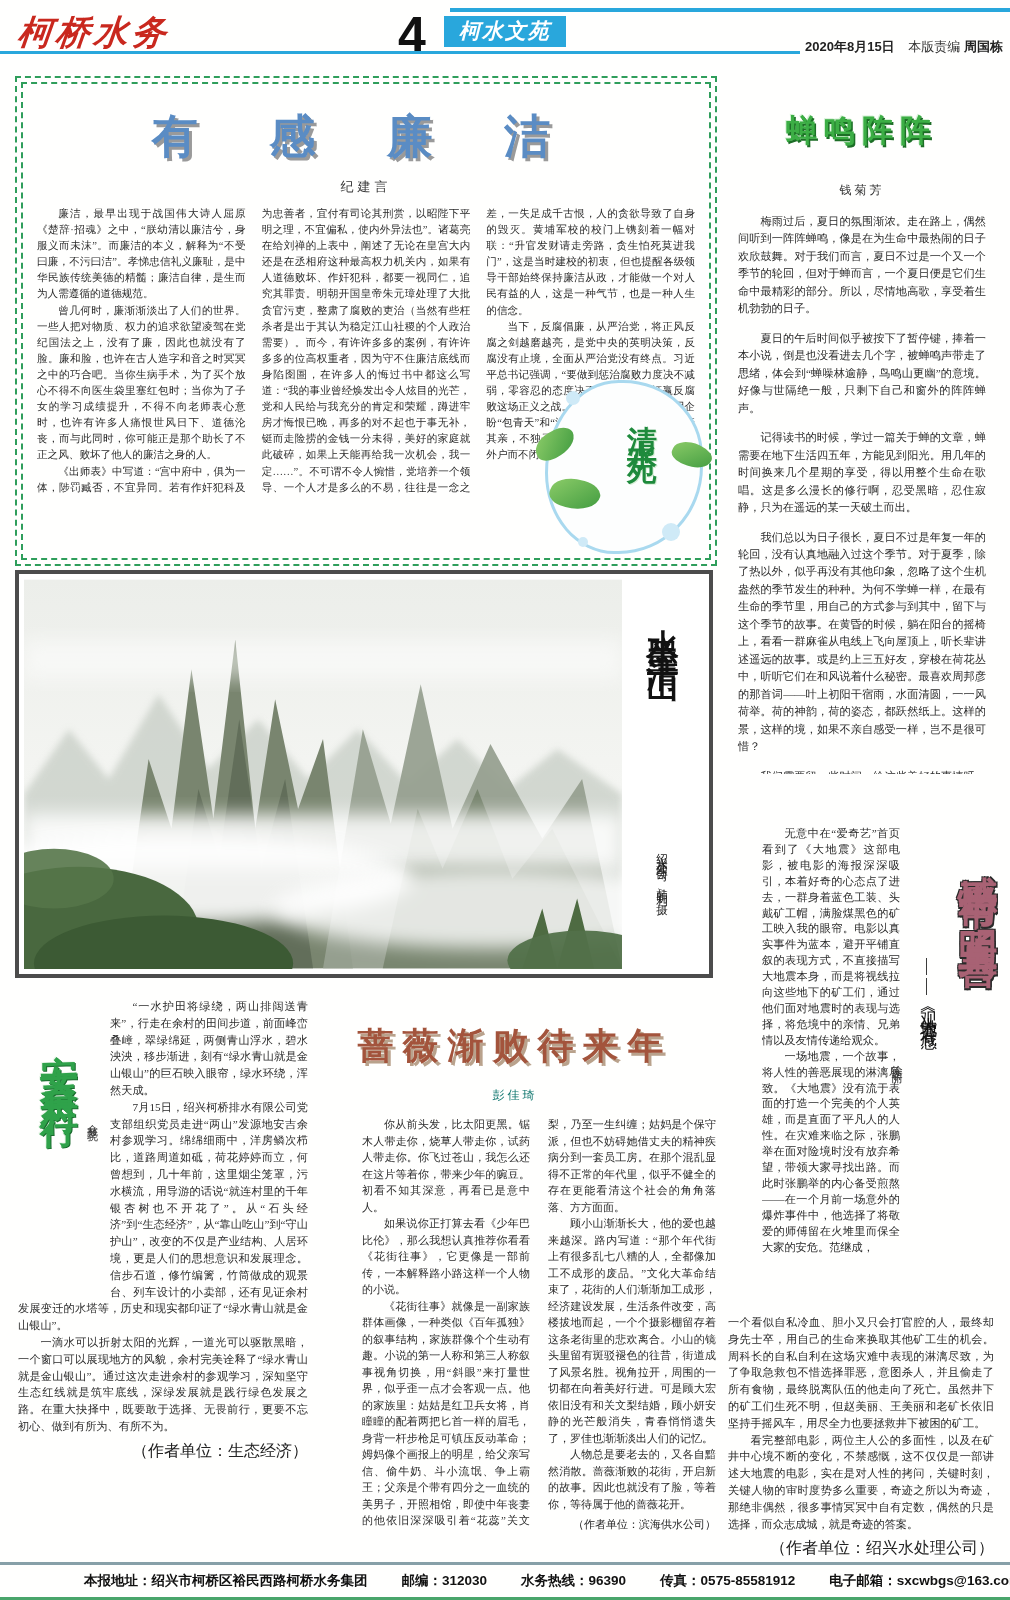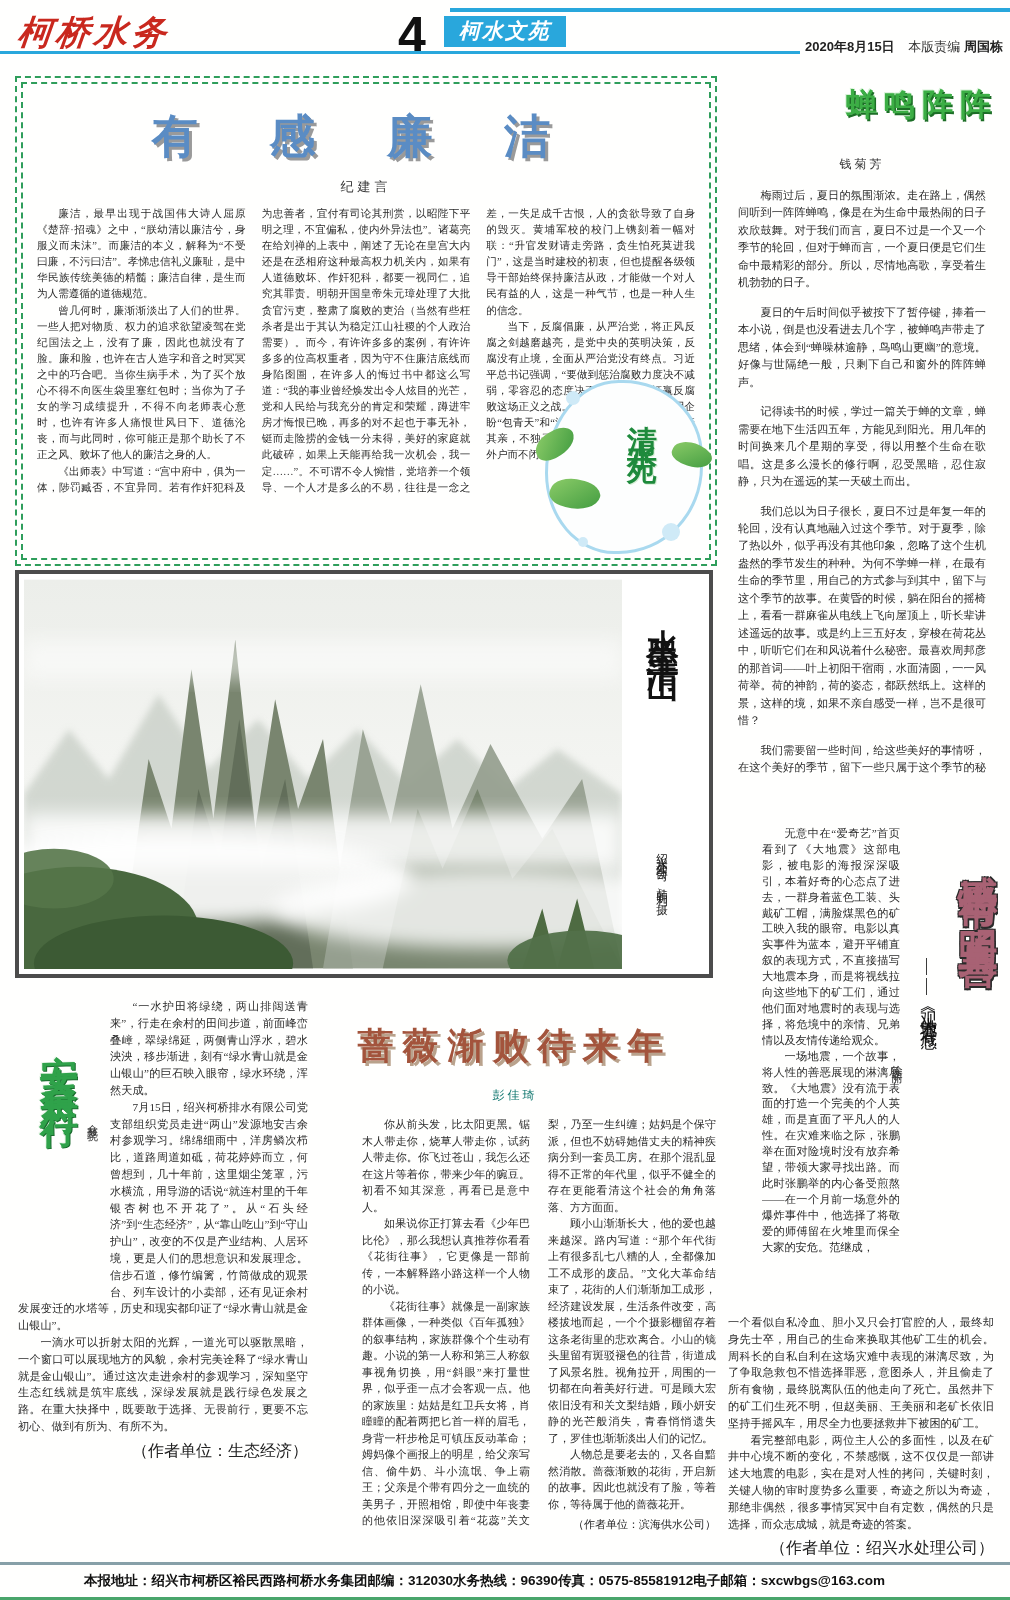--- a/index.html
+++ b/index.html
@@ -26,22 +26,22 @@
          font-size:10.6px;line-height:1.52;text-align:justify;overflow:hidden;}
   .bodyA p{margin:0;text-indent:2em;}
   .seal{position:absolute;right:12px;bottom:10px;width:152px;height:168px;background:#fdfefe;
         border:3px solid #a9d9ef;border-radius:48% 52% 55% 45%/55% 45% 52% 48%;}
   .seal .leaf{position:absolute;border-radius:60% 40% 65% 35%;background:linear-gradient(135deg,#8fce6a,#3f9a3f);}
   .seal .drop{position:absolute;border-radius:50%;background:#cfeaf7;}
   .seal-text{position:absolute;right:38px;top:18px;writing-mode:vertical-rl;font-size:30px;font-weight:bold;
              color:#1e8a3c;letter-spacing:14px;text-shadow:1px 1px 0 #d6eed6;}
   
   .colB{left:726px;top:84px;width:272px;height:690px;overflow:hidden;}
-  .titleB{text-align:right;font-size:31px;font-weight:bold;color:#3cae45;letter-spacing:7px;
-          text-shadow:1.5px 1.5px 0 #1c6e26, -1px -1px 0 #d8f2d8;margin:0 0 0;}
+  .titleB{text-align:center;font-size:31px;font-weight:bold;color:#3cae45;letter-spacing:7px;
+          text-shadow:1.5px 1.5px 0 #1c6e26, -1px -1px 0 #d8f2d8;margin:26px 0 0;}
   .authorB{text-align:center;font-size:12px;color:#333;letter-spacing:3px;margin:30px 0 14px;}
   .bodyB{font-size:11.2px;line-height:1.56;text-align:justify;}
   .bodyB p{margin:12px;text-indent:2em;}
   .attrib{text-align:right;font-size:16px;color:#222;margin-top:4px;}
   
   .photoBox{left:15px;top:570px;width:698px;height:408px;border:4px solid #4c4c4c;background:#fff;box-sizing:border-box;}
   .photoArt{position:absolute;left:5px;top:5px;width:598px;height:390px;}
   .photoSide{position:absolute;right:0;top:0;width:88px;height:398px;}
   .photoTitle{position:absolute;right:24px;top:30px;writing-mode:vertical-rl;font-size:32px;font-weight:bold;
               color:#111;letter-spacing:10px;font-family:"Liberation Sans",sans-serif;}
@@ -70,21 +70,21 @@
   
   .colE{left:314px;top:1014px;width:402px;height:546px;overflow:hidden;}
   .titleE{text-align:center;font-size:36px;font-weight:bold;color:#a3543c;letter-spacing:9px;
           text-shadow:3px 3px 0 #b9a28c;margin:8px 0 0;}
   .authorE{text-align:center;font-size:12px;color:#0f766e;letter-spacing:3px;margin:16px 0 12px;}
   .bodyE{column-count:2;column-gap:18px;font-size:11px;line-height:1.5;text-align:justify;height:428px;overflow:hidden;margin-left:48px;}
   .bodyE p{margin:0;text-indent:2em;}
   .bodyE .attrib{font-size:11px;}
   
   .footer{left:0;top:1562px;width:1010px;height:38px;border-top:3px solid #87a0a8;border-bottom:3px solid #49a56b;
-          box-sizing:border-box;display:flex;align-items:center;padding-left:84px;
+          box-sizing:border-box;display:flex;align-items:center;padding-left:84px;gap:34px;
           font-size:13.5px;font-weight:bold;font-family:"Liberation Sans",sans-serif;color:#111;white-space:nowrap;}
 </style>
 </head>
 <body>
 
 <div class="abs rule-cyan-top"></div>
 <div class="abs masthead">柯桥水务</div>
 <div class="abs pageno">4</div>
 <div class="abs section-box">柯水文苑</div>
 <div class="abs rule-cyan-main"></div>

